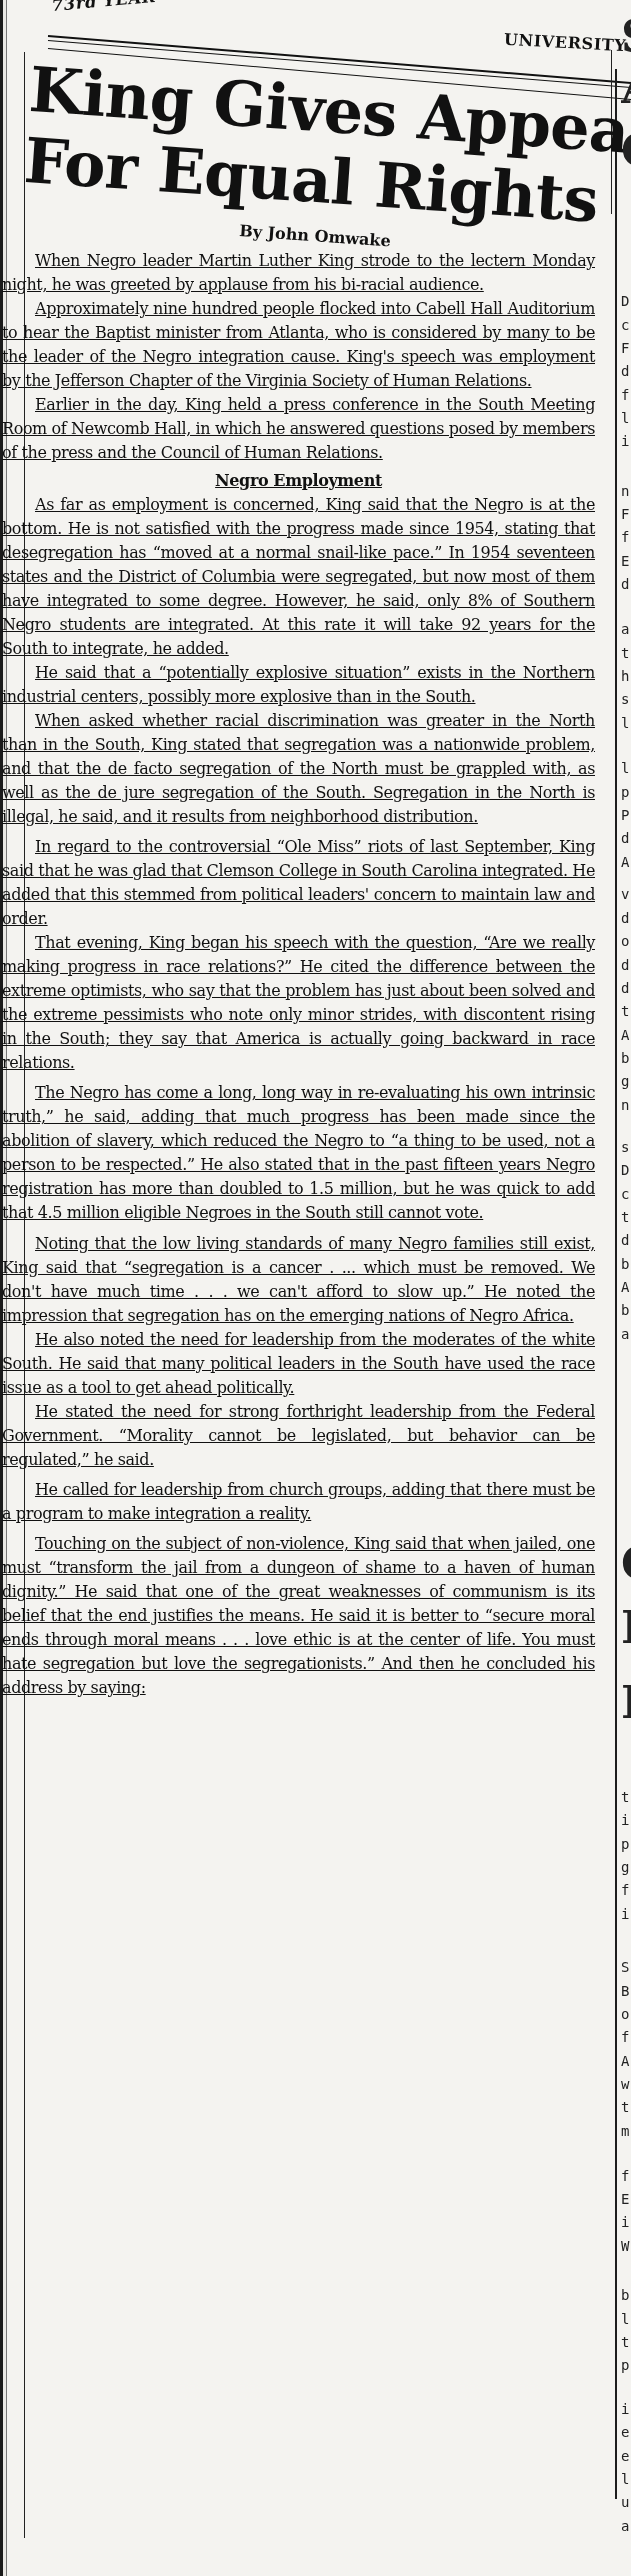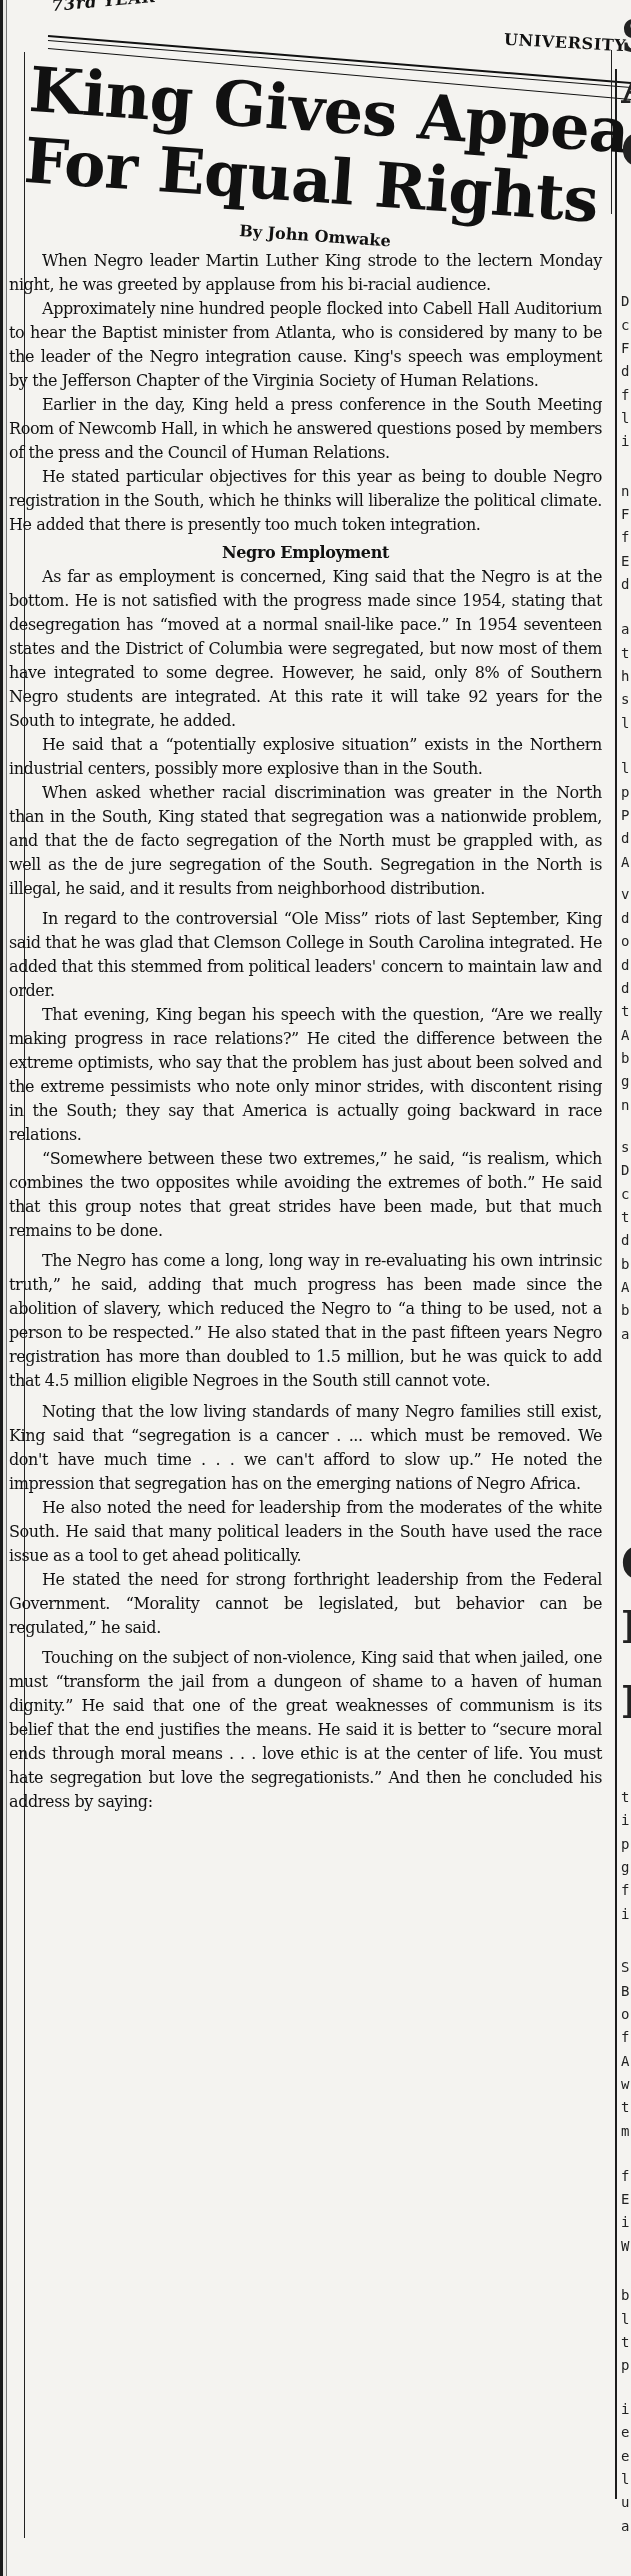--- a/index.html
+++ b/index.html
@@ -60,25 +60,26 @@
       transform: rotate(4deg); transform-origin: left top;
     }
     .headline div { white-space: nowrap; }
 
     .byline {
       position: absolute; left: 240px; top: 221px;
       font-size: 16px; font-weight: bold;
       transform: rotate(4deg); transform-origin: left top;
     }
     .body-text {
-      position: absolute; left: 9px; top: 249px; width: 593px;
+      position: absolute; left: 2px; top: 249px; width: 593px;
       font-size: 16px; line-height: 24px;
       text-align: justify;
       font-family: "DejaVu Serif", "Liberation Serif", serif;
       letter-spacing: -0.4px;
+      text-decoration: underline;
     }
     .body-text p { margin: 0; text-indent: 33px; }
     .body-text h3 {
       margin: 3.8px 0 0 0; text-align: center; font-size: 16px; font-weight: bold;
       line-height: 24px;
     }
     .body-text h3.gap { margin-top: 21.5px; }
     .body-text p.gap { margin-top: 6.3px; }
 
     .neighbor {
@@ -110,35 +111,34 @@
   <div>King Gives Appeal</div>
   <div>For Equal Rights</div>
 </div>
 
 <div class="byline">By John Omwake</div>
 
 <div class="body-text">
   <p>When Negro leader Martin Luther King strode to the lectern Monday night, he was greeted by applause from his bi-racial audience.</p>
   <p>Approximately nine hundred people flocked into Cabell Hall Auditorium to hear the Baptist minister from Atlanta, who is considered by many to be the leader of the Negro integration cause. King's speech was employment by the Jefferson Chapter of the Virginia Society of Human Relations.</p>
   <p>Earlier in the day, King held a press conference in the South Meeting Room of Newcomb Hall, in which he answered questions posed by members of the press and the Council of Human Relations.</p>
-  <p>He stated particular objectives for this year as being to double Negro registration in the South, which he thinks will liberalize the political climate. He added that there is presently too much token integration.</p>
 
   <h3>Negro Employment</h3>
   <p>As far as employment is concerned, King said that the Negro is at the bottom. He is not satisfied with the progress made since 1954, stating that desegregation has “moved at a normal snail-like pace.” In 1954 seventeen states and the District of Columbia were segregated, but now most of them have integrated to some degree. However, he said, only 8% of Southern Negro students are integrated. At this rate it will take 92 years for the South to integrate, he added.</p>
   <p>He said that a “potentially explosive situation” exists in the Northern industrial centers, possibly more explosive than in the South.</p>
   <p>When asked whether racial discrimination was greater in the North than in the South, King stated that segregation was a nationwide problem, and that the de facto segregation of the North must be grappled with, as well as the de jure segregation of the South. Segregation in the North is illegal, he said, and it results from neighborhood distribution.</p>
   <p class="gap">In regard to the controversial “Ole Miss” riots of last September, King said that he was glad that Clemson College in South Carolina integrated. He added that this stemmed from political leaders' concern to maintain law and order.</p>
 
   <p>That evening, King began his speech with the question, “Are we really making progress in race relations?” He cited the difference between the extreme optimists, who say that the problem has just about been solved and the extreme pessimists who note only minor strides, with discontent rising in the South; they say that America is actually going backward in race relations.</p>
-  <p>“Somewhere between these two extremes,” he said, “is realism, which combines the two opposites while avoiding the extremes of both.” He said that this group notes that great strides have been made, but that much remains to be done.</p>
   <p class="gap">The Negro has come a long, long way in re-evaluating his own intrinsic truth,” he said, adding that much progress has been made since the abolition of slavery, which reduced the Negro to “a thing to be used, not a person to be respected.” He also stated that in the past fifteen years Negro registration has more than doubled to 1.5 million, but he was quick to add that 4.5 million eligible Negroes in the South still cannot vote.</p>
   <p class="gap">Noting that the low living standards of many Negro families still exist, King said that “segregation is a cancer . ... which must be removed. We don't have much time . . . we can't afford to slow up.” He noted the impression that segregation has on the emerging nations of Negro Africa.</p>
 
   <p>He also noted the need for leadership from the moderates of the white South. He said that many political leaders in the South have used the race issue as a tool to get ahead politically.</p>
   <p>He stated the need for strong forthright leadership from the Federal Government. “Morality cannot be legislated, but behavior can be regulated,” he said.</p>
+  <p class="gap">He called for leadership from church groups, adding that there must be a program to make integration a reality.</p>
   <p class="gap">Touching on the subject of non-violence, King said that when jailed, one must “transform the jail from a dungeon of shame to a haven of human dignity.” He said that one of the great weaknesses of communism is its belief that the end justifies the means. He said it is better to “secure moral ends through moral means . . . love ethic is at the center of life. You must hate segregation but love the segregationists.” And then he concluded his address by saying:</p>
 </div>
 
 <div class="neighbor">
   <span class="frag big" style="top:25px">S</span>
   <span class="frag big" style="top:76px">A</span>
   <span class="frag big" style="top:139px">C</span>
   <span class="frag" style="top:290px">D</span>
   <span class="frag" style="top:314px">c</span>
   <span class="frag" style="top:337px">F</span>

